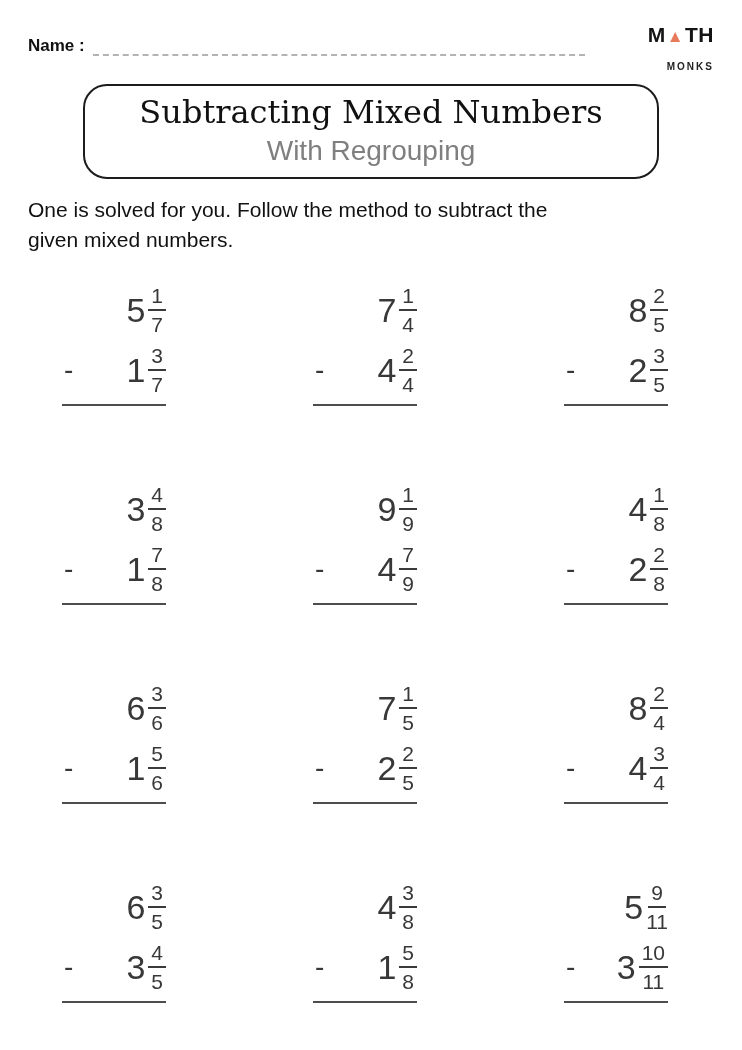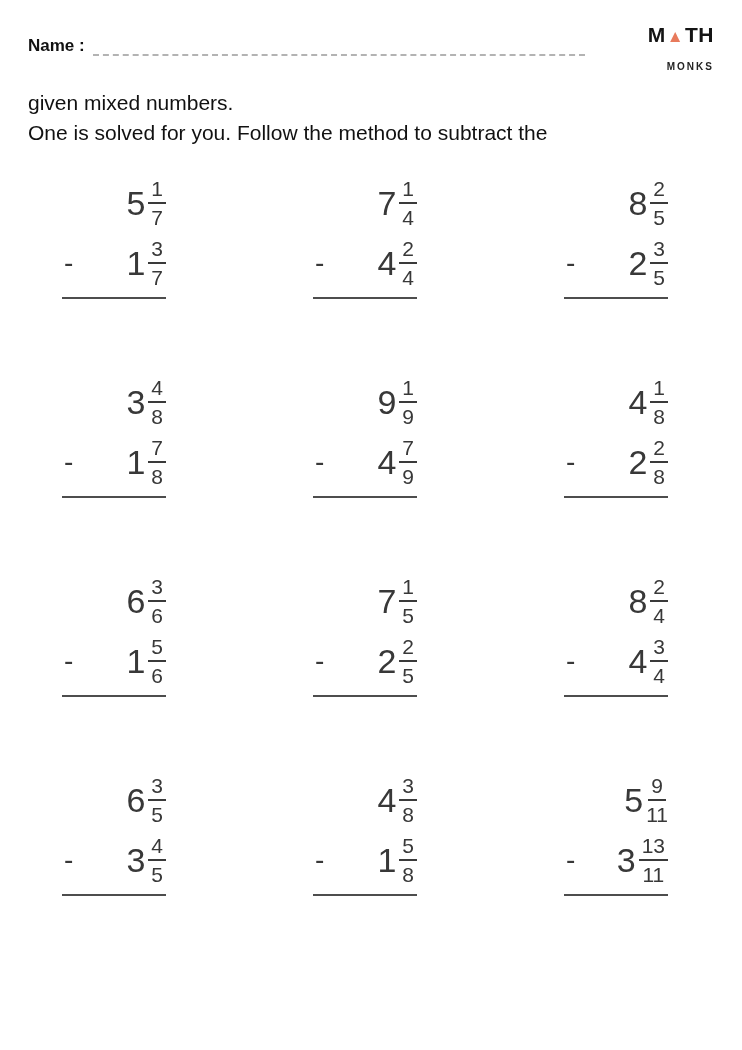--- a/index.html
+++ b/index.html
@@ -65,24 +65,28 @@
     <div class="logo">
       <div class="logo-top">
         <span>M</span>
         <span class="logo-tri">▲</span>
         <span>TH</span>
       </div>
       <div class="logo-bottom">MONKS</div>
     </div>
   </div>
 
+  <div class="title-box">
+    <div class="title-main">Subtracting Mixed Numbers</div>
+    <div class="title-sub">With Regrouping</div>
+  </div>
 
   <div class="instruction">
+    <div>One is solved for you. Follow the method to subtract the</div>
     <div>given mixed numbers.</div>
-    <div>One is solved for you. Follow the method to subtract the</div>
   </div>
 
   <div class="problems-grid">
 
     <div class="problem">
       <div class="p-line">
         <span class="whole">5</span>
         <span class="frac">
           <span class="fnum">1</span>
           <span class="fden">7</span>
@@ -294,21 +298,21 @@
         <span class="whole">5</span>
         <span class="frac">
           <span class="fnum">9</span>
           <span class="fden">11</span>
         </span>
       </div>
       <div class="p-line bot">
         <span class="minus">-</span>
         <span class="whole">3</span>
         <span class="frac">
-          <span class="fnum">13</span>
+          <span class="fnum">10</span>
           <span class="fden">11</span>
         </span>
       </div>
       <div class="p-rule"></div>
     </div>
 
   </div>
 </div>
 
 </body></html>

